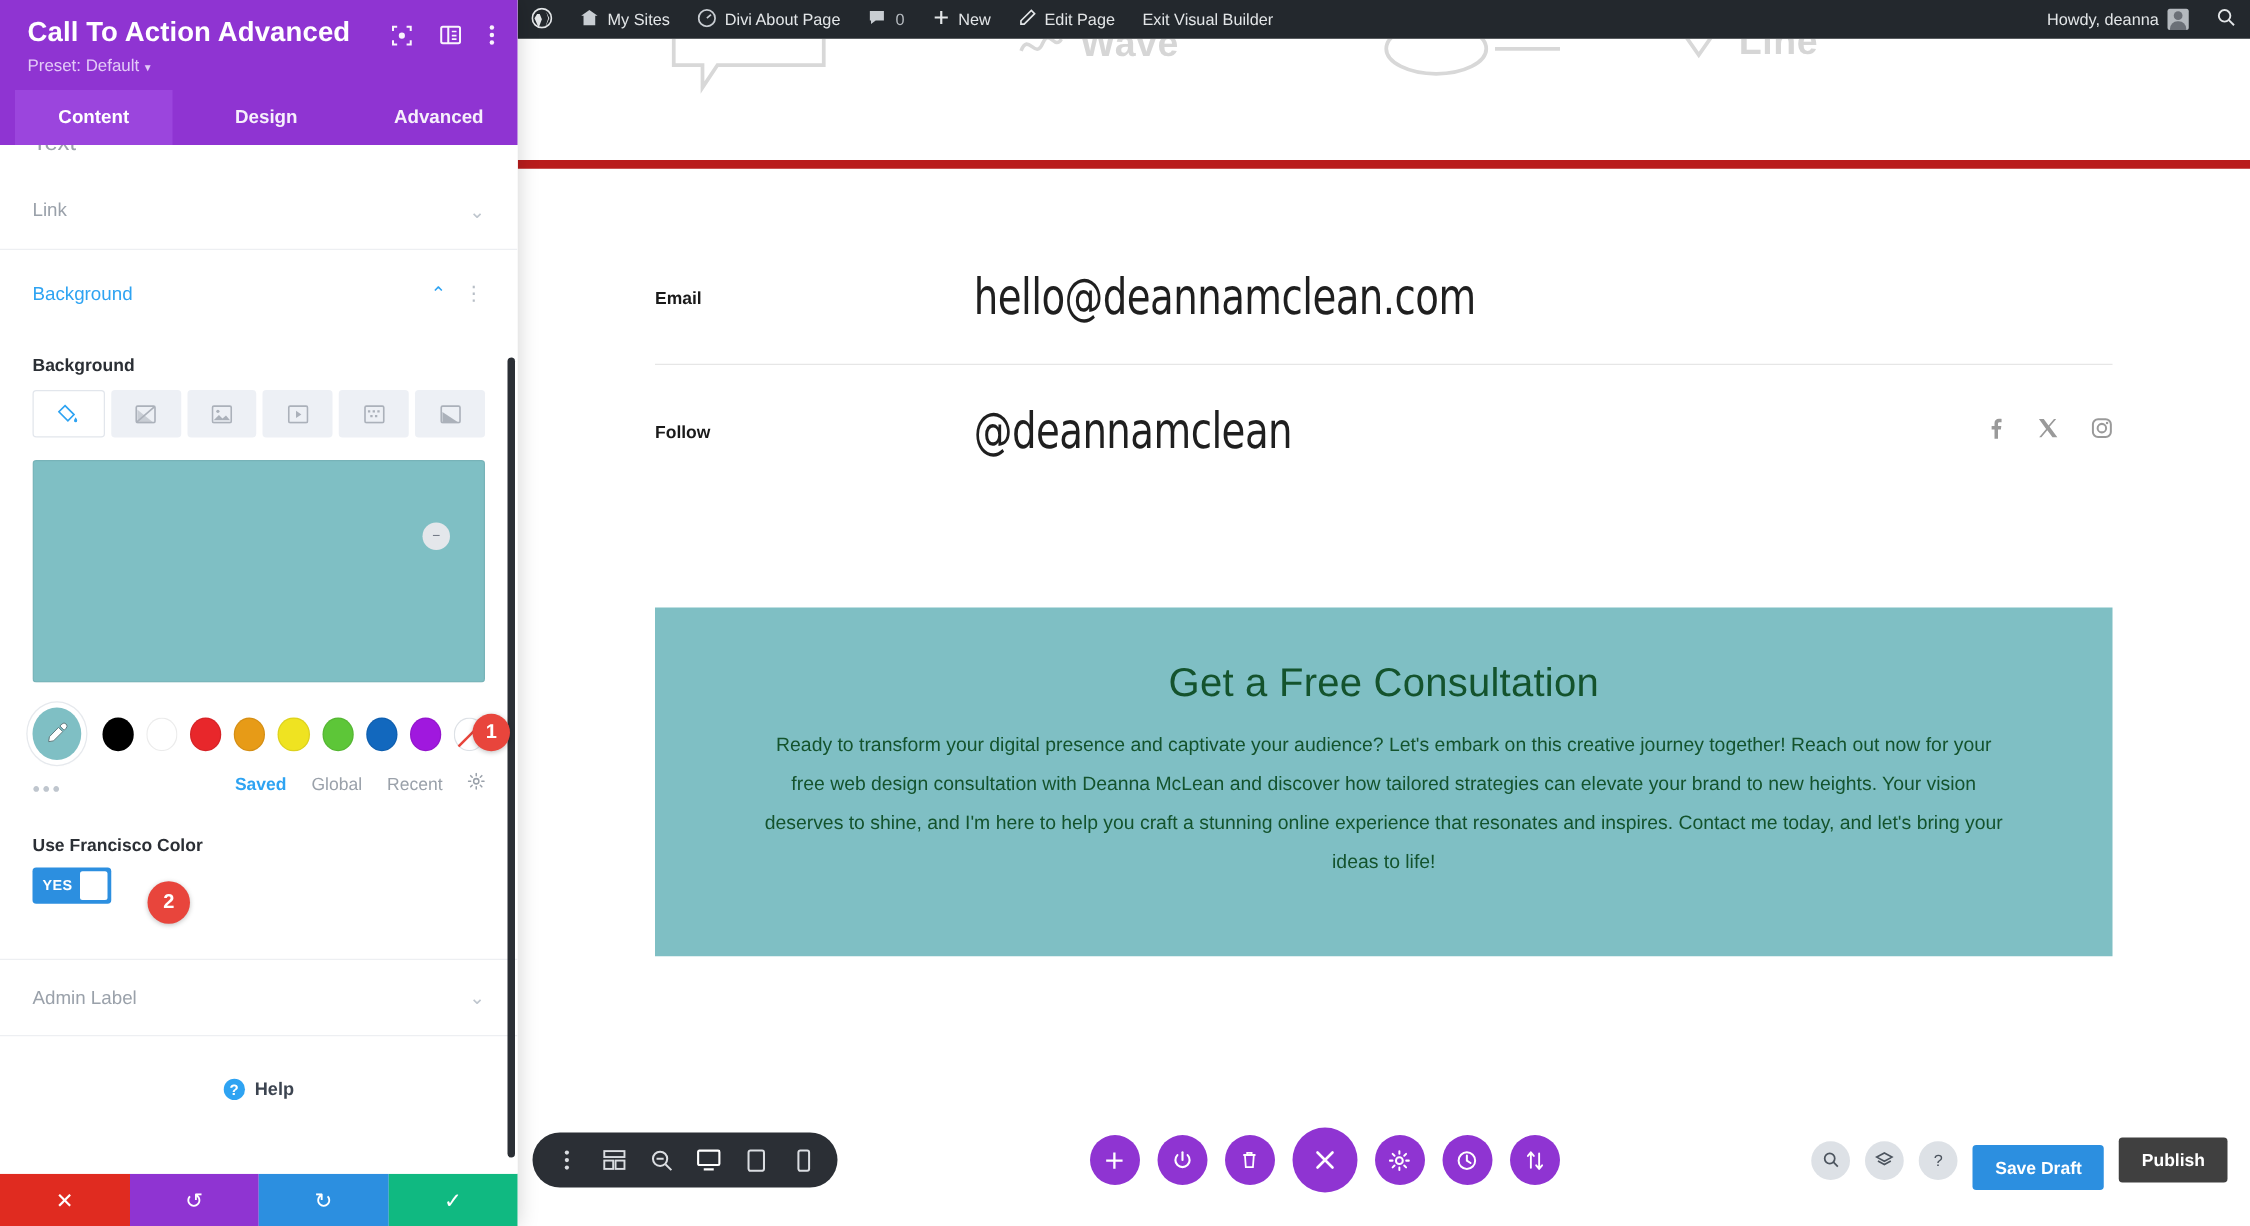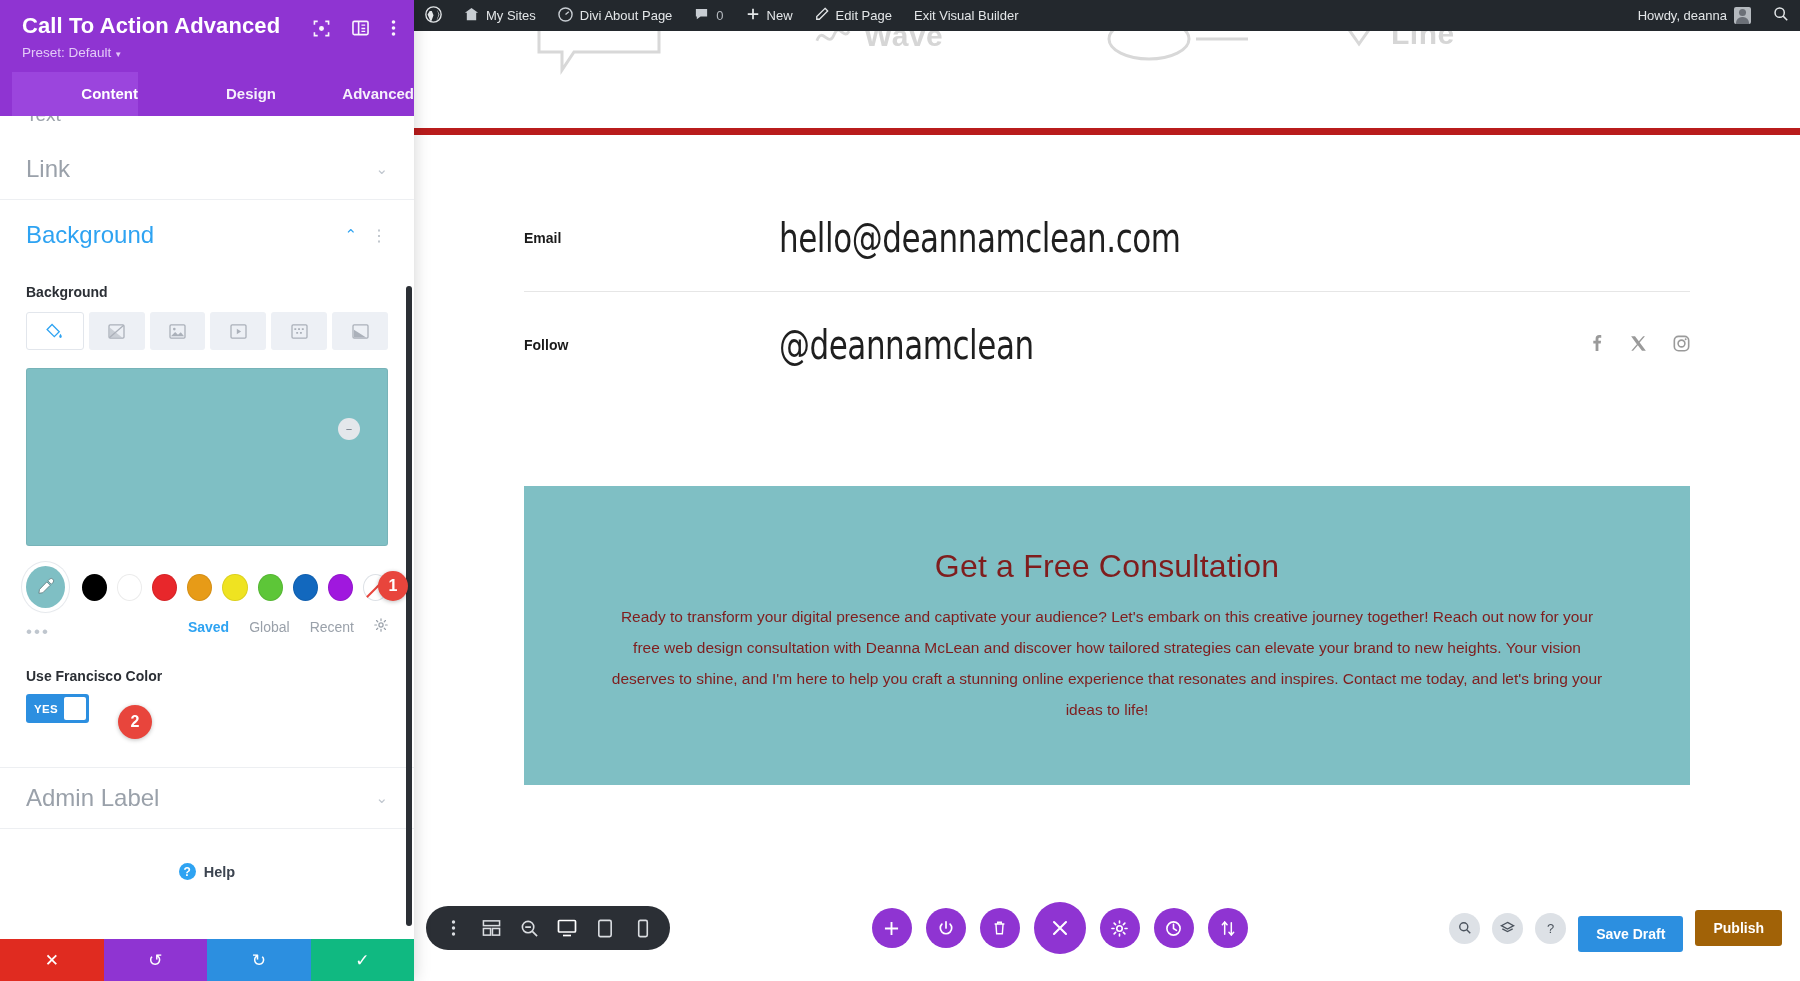--- a/index.html
+++ b/index.html
@@ -19,33 +19,33 @@
   .sb-head { background: #8F34D2; padding: 14px 18px 12px 22px; position: relative; }
   .sb-title-row { display: flex; align-items: flex-start; justify-content: space-between; }
   .sb-title { color: #fff; font-size: 22px; font-weight: 700; letter-spacing: .1px; line-height: 1.1; }
   .sb-head-icons { display: flex; align-items: center; gap: 22px; padding-top: 5px; }
   .sb-ic { color: #fff; opacity: .95; display: flex; align-items: center; cursor: pointer; }
   .sb-preset { color: #E3CAF7; font-size: 13.5px; margin-top: 7px; }
   .sb-preset .caret { font-size: 8px; margin-left: 3px; }
 
   .sb-tabs { display: flex; background: #8F34D2; }
   .sb-tab {
-    flex: 1; text-align: right; color: #fff; font-size: 15px; font-weight: 600;
+    flex: 1; text-align: center; color: #fff; font-size: 15px; font-weight: 600;
     padding: 13px 0 14px; cursor: pointer; opacity: .92; margin-left: 12px;
   }
   .sb-tab.active { background: #9B45DD; opacity: 1; }
 
   .sb-body { flex: 1; overflow: hidden; position: relative; background: #fff; }
   .sb-scroll { position: absolute; inset: 0; padding-bottom: 10px; }
 
   .acc-row {
     padding: 0 26px; height: 62px; display: flex; align-items: center;
     justify-content: space-between; border-bottom: 1px solid #EDEFF2; cursor: pointer;
   }
-  .acc-row .ttl { font-size: 24px; color: #9AA1AA; font-weight: 400; }
+  .acc-row .ttl { font-size: 15px; color: #9AA1AA; font-weight: 400; }
   .acc-row.open .ttl { color: #2EA3F2; }
   .acc-row .chev { color: #BFC6CE; font-size: 15px; }
   .acc-row.open .chev { color: #2EA3F2; }
   .acc-row.clipped { height: 22px; overflow: hidden; border-bottom: none; align-items: flex-start; }
   .acc-row.clipped .ttl { font-size: 19px; color: #9AA1AA; margin-top: -12px; }
   .acc-row.clipped .chev { margin-top: -14px; }
 
   .acc-kebab { color: #B7BEC6; font-size: 16px; margin-left: 14px; letter-spacing: 1px; }
   .acc-right { display: flex; align-items: center; }
 
@@ -153,21 +153,21 @@
   .crow .lab { width: 255px; font-size: 14px; font-weight: 700; color: #1A1A1A; }
   .crow .val {
     flex: 1; font-size: 40px; color: #1F1F1F; letter-spacing: -.5px;
     font-family: "Liberation Sans Narrow", "DejaVu Sans Condensed", "Liberation Sans", sans-serif;
     transform: scaleX(.86); transform-origin: left center;
   }
   .crow .extra { font-size: 15.5px; color: #4A4A4A; white-space: nowrap; padding-left: 18px; }
   .crow .socials { display: flex; gap: 26px; align-items: center; color: #9A9A9A; }
 
   .cta {
-    margin: 88px 110px 0; padding: 62px 82px 60px; text-align: center; color: #7f1d1d;
+    margin: 88px 110px 0; padding: 42px 82px 60px; text-align: center; color: #14532d;
   }
   .cta h2 { font-size: 32px; font-weight: 400; margin-bottom: 16px; letter-spacing: .2px; }
   .cta p { font-size: 15.5px; line-height: 2.0; }
 
   
   .builder {
     position: absolute; left: 414px; bottom: 22px; width: 1386px; height: 62px; z-index: 35;
     display: flex; align-items: center; pointer-events: none;
   }
   .bb-left {
@@ -185,21 +185,21 @@
   .cbtn.big { width: 52px; height: 52px; font-size: 20px; }
 
   .bb-right { display: flex; align-items: center; gap: 12px; margin-right: 18px; pointer-events: auto; }
   .rbtn {
     width: 31px; height: 31px; border-radius: 50%; background: #DDE1E6; color: #4C545E;
     display: flex; align-items: center; justify-content: center; font-size: 13px; cursor: pointer;
   }
   .pill { height: 36px; border-radius: 3px; color: #fff; font-size: 14px; font-weight: 600;
     display: flex; align-items: center; padding: 0 18px; cursor: pointer; }
   .pill.draft { background: #2C8FE0; margin-top: 12px; }
-  .pill.publish { background: #a16207; text-align: right; }
+  .pill.publish { background: #404040; text-align: right; }
 </style>
 </head>
 <body>
 
 <div id="root">
 
   <div class="adminbar">
     <div class="ab-item">
       <span>
         <svg width="17" height="17" viewBox="0 0 20 20">

